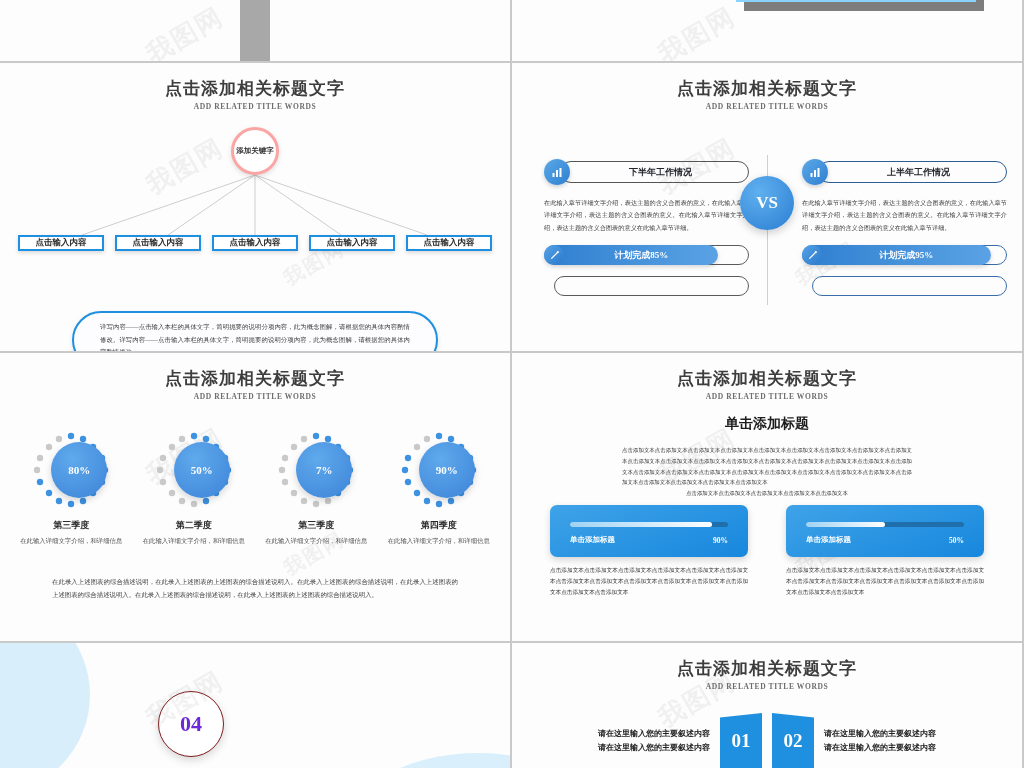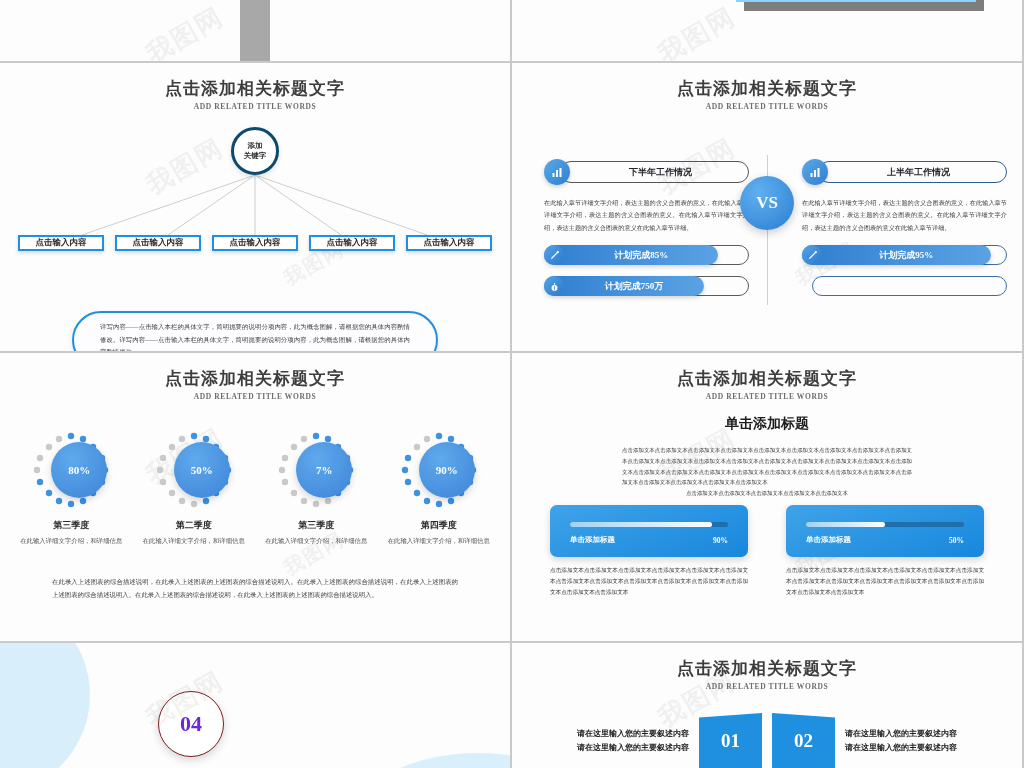--- a/index.html
+++ b/index.html
@@ -21,21 +21,21 @@
   
   .silhouette{ position:absolute; left:50%; top:-86px; transform:translateX(-50%); width:230px; height:150px; }
 
   
   .topbar-blue{ position:absolute; left:224px; top:-24px; width:240px; height:26px; background:#89d2fb; }
   .topbar-grey{ position:absolute; left:232px; top:-2px; width:240px; height:13px; background:#7d7d7d; }
 
   
   .tree{ position:absolute; inset:0; }
   .kw-circle{ position:absolute; left:50%; top:64px; transform:translateX(-50%); width:48px; height:48px; border-radius:50%;
-    border:3px solid #0c4a6e; background:#fff; display:flex; flex-direction:column; align-items:center; justify-content:center;
+    border:3px solid #fca5a5; background:#fff; display:flex; flex-direction:row; align-items:center; justify-content:center;
     font-size:7.5px; color:#333; line-height:1.35; font-weight:bold; box-shadow:0 2px 5px rgba(0,0,0,.12); z-index:3;}
   .boxes{ position:absolute; left:18px; right:18px; top:172px; display:flex; justify-content:space-between; z-index:3;}
   .box{ width:86px; height:16px; border:2px solid #1f8fe0; background:#fff; display:flex; align-items:center; justify-content:center;
         font-size:8.5px; font-weight:bold; color:#2a2a2a; box-shadow:0 2px 4px rgba(0,0,0,.14); }
   .desc-box{ position:absolute; left:72px; right:72px; top:248px; height:58px; border:2px solid #1f8fe0; border-radius:29px;
         background:#fdfdff; display:flex; align-items:center; padding:0 26px; box-shadow:0 2px 5px rgba(0,0,0,.10); z-index:3;}
   .desc-box p{ font-size:6.4px; line-height:1.95; color:#3a3a3a; text-align:justify; }
 
   
   .vs-col{ position:absolute; top:96px; width:205px; }
@@ -91,21 +91,21 @@
   .blob1{ left:-110px; top:-48px; width:200px; height:200px; }
   .blob2{ left:348px; top:110px; width:260px; height:150px; background:#d9f0fc;}
   .num04{ position:absolute; left:158px; top:48px; width:66px; height:66px; border-radius:50%;
      border:1px solid #7f1d1d; background:#fff; display:flex;align-items:center;justify-content:center;
      font-size:22px; font-weight:bold; color:#6d28d9; box-shadow:0 3px 8px rgba(0,0,0,.16);}
 
   
   .n-row{ position:absolute; left:0; right:0; top:70px; display:flex; align-items:center; justify-content:center; gap:10px;}
   .n-text{ font-size:8px; font-weight:bold; color:#222; line-height:1.7; width:142px;}
   .n-text.l{ text-align:right; } .n-text.r{ text-align:left; }
-  .n-shape{ width:63px; height:56px; background:#1f8fe0; color:#fff; font-size:19px; font-weight:bold;
+  .n-shape{ width:42px; height:56px; background:#1f8fe0; color:#fff; font-size:19px; font-weight:bold;
      display:flex;align-items:center;justify-content:center; }
   .n-shape.s1{ clip-path:polygon(0 8%,100% 0,100% 100%,0 100%); }
   .n-shape.s2{ clip-path:polygon(0 0,100% 8%,100% 100%,0 100%); }
 </style>
 </head>
 <body>
 
 <div class="grid">
 
   <div class="slide">
@@ -191,30 +191,20 @@
                 <path d="M2 10 L3.6 9.4 L9.6 3.4 L8.6 2.4 L2.6 8.4 Z" fill="#fff"></path>
                 <circle cx="9.6" cy="2.4" r="1.2" fill="#fff"></circle>
               </svg>
           </span>
           <span class="bar-label">计划完成85%</span>
         </div>
       </div>
 
       <div class="bar">
         <div class="bar-track"></div>
-        <div class="bar-fill" style="width:78%">
-          <span class="bar-ico">
-            <svg width="11" height="11" viewBox="0 0 12 12">
-                <ellipse cx="6" cy="7.5" rx="3.2" ry="3.1" fill="#fff"></ellipse>
-                <path d="M5.3 2.2 L6.7 2.2 L6.2 4.6 L5.8 4.6 Z" fill="#fff"></path>
-                <rect x="5.6" y="5.5" width="0.8" height="4" fill="#2b78cb"></rect>
-              </svg>
-          </span>
-          <span class="bar-label">计划完成750万</span>
-        </div>
       </div>
     </div>
 
     <div class="vs-col right">
       <div class="pill-head">
         <span class="pill-icon">
           <svg width="14" height="14" viewBox="0 0 14 14">
               <rect x="2.5" y="8" width="2" height="4" fill="#fff"></rect>
               <rect x="6" y="5" width="2" height="7" fill="#fff"></rect>
               <rect x="9.5" y="3" width="2" height="9" fill="#fff"></rect>

